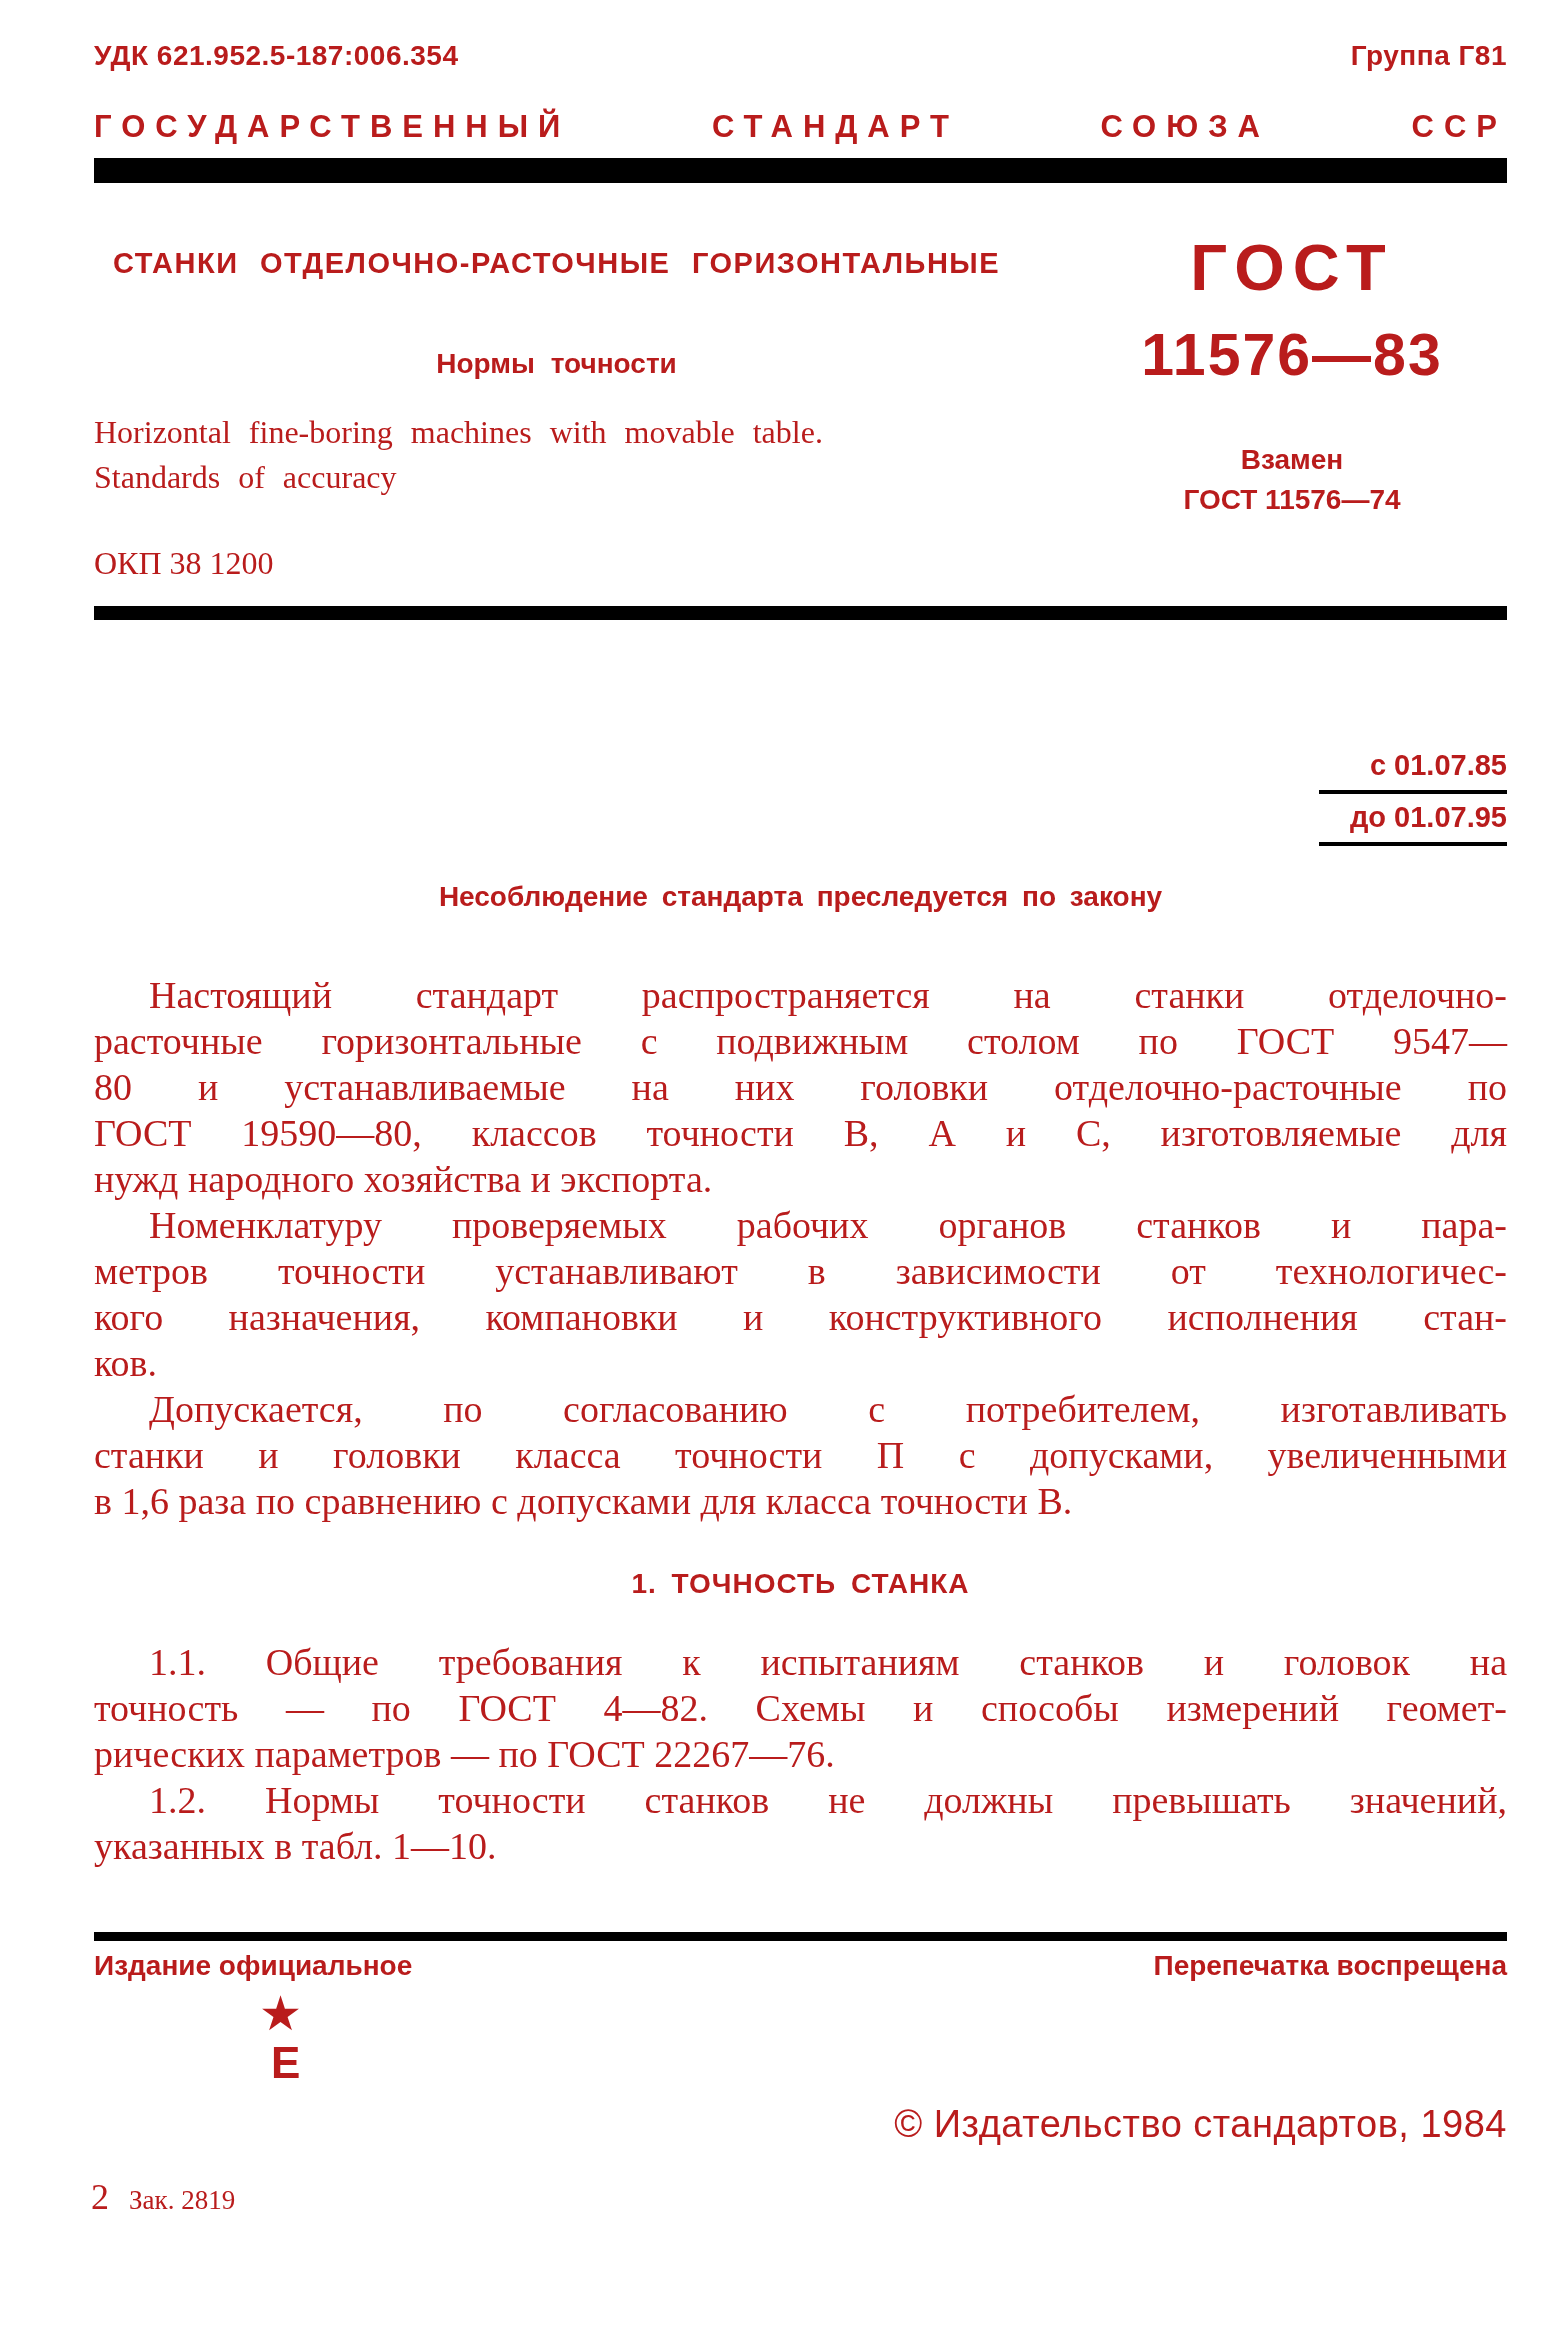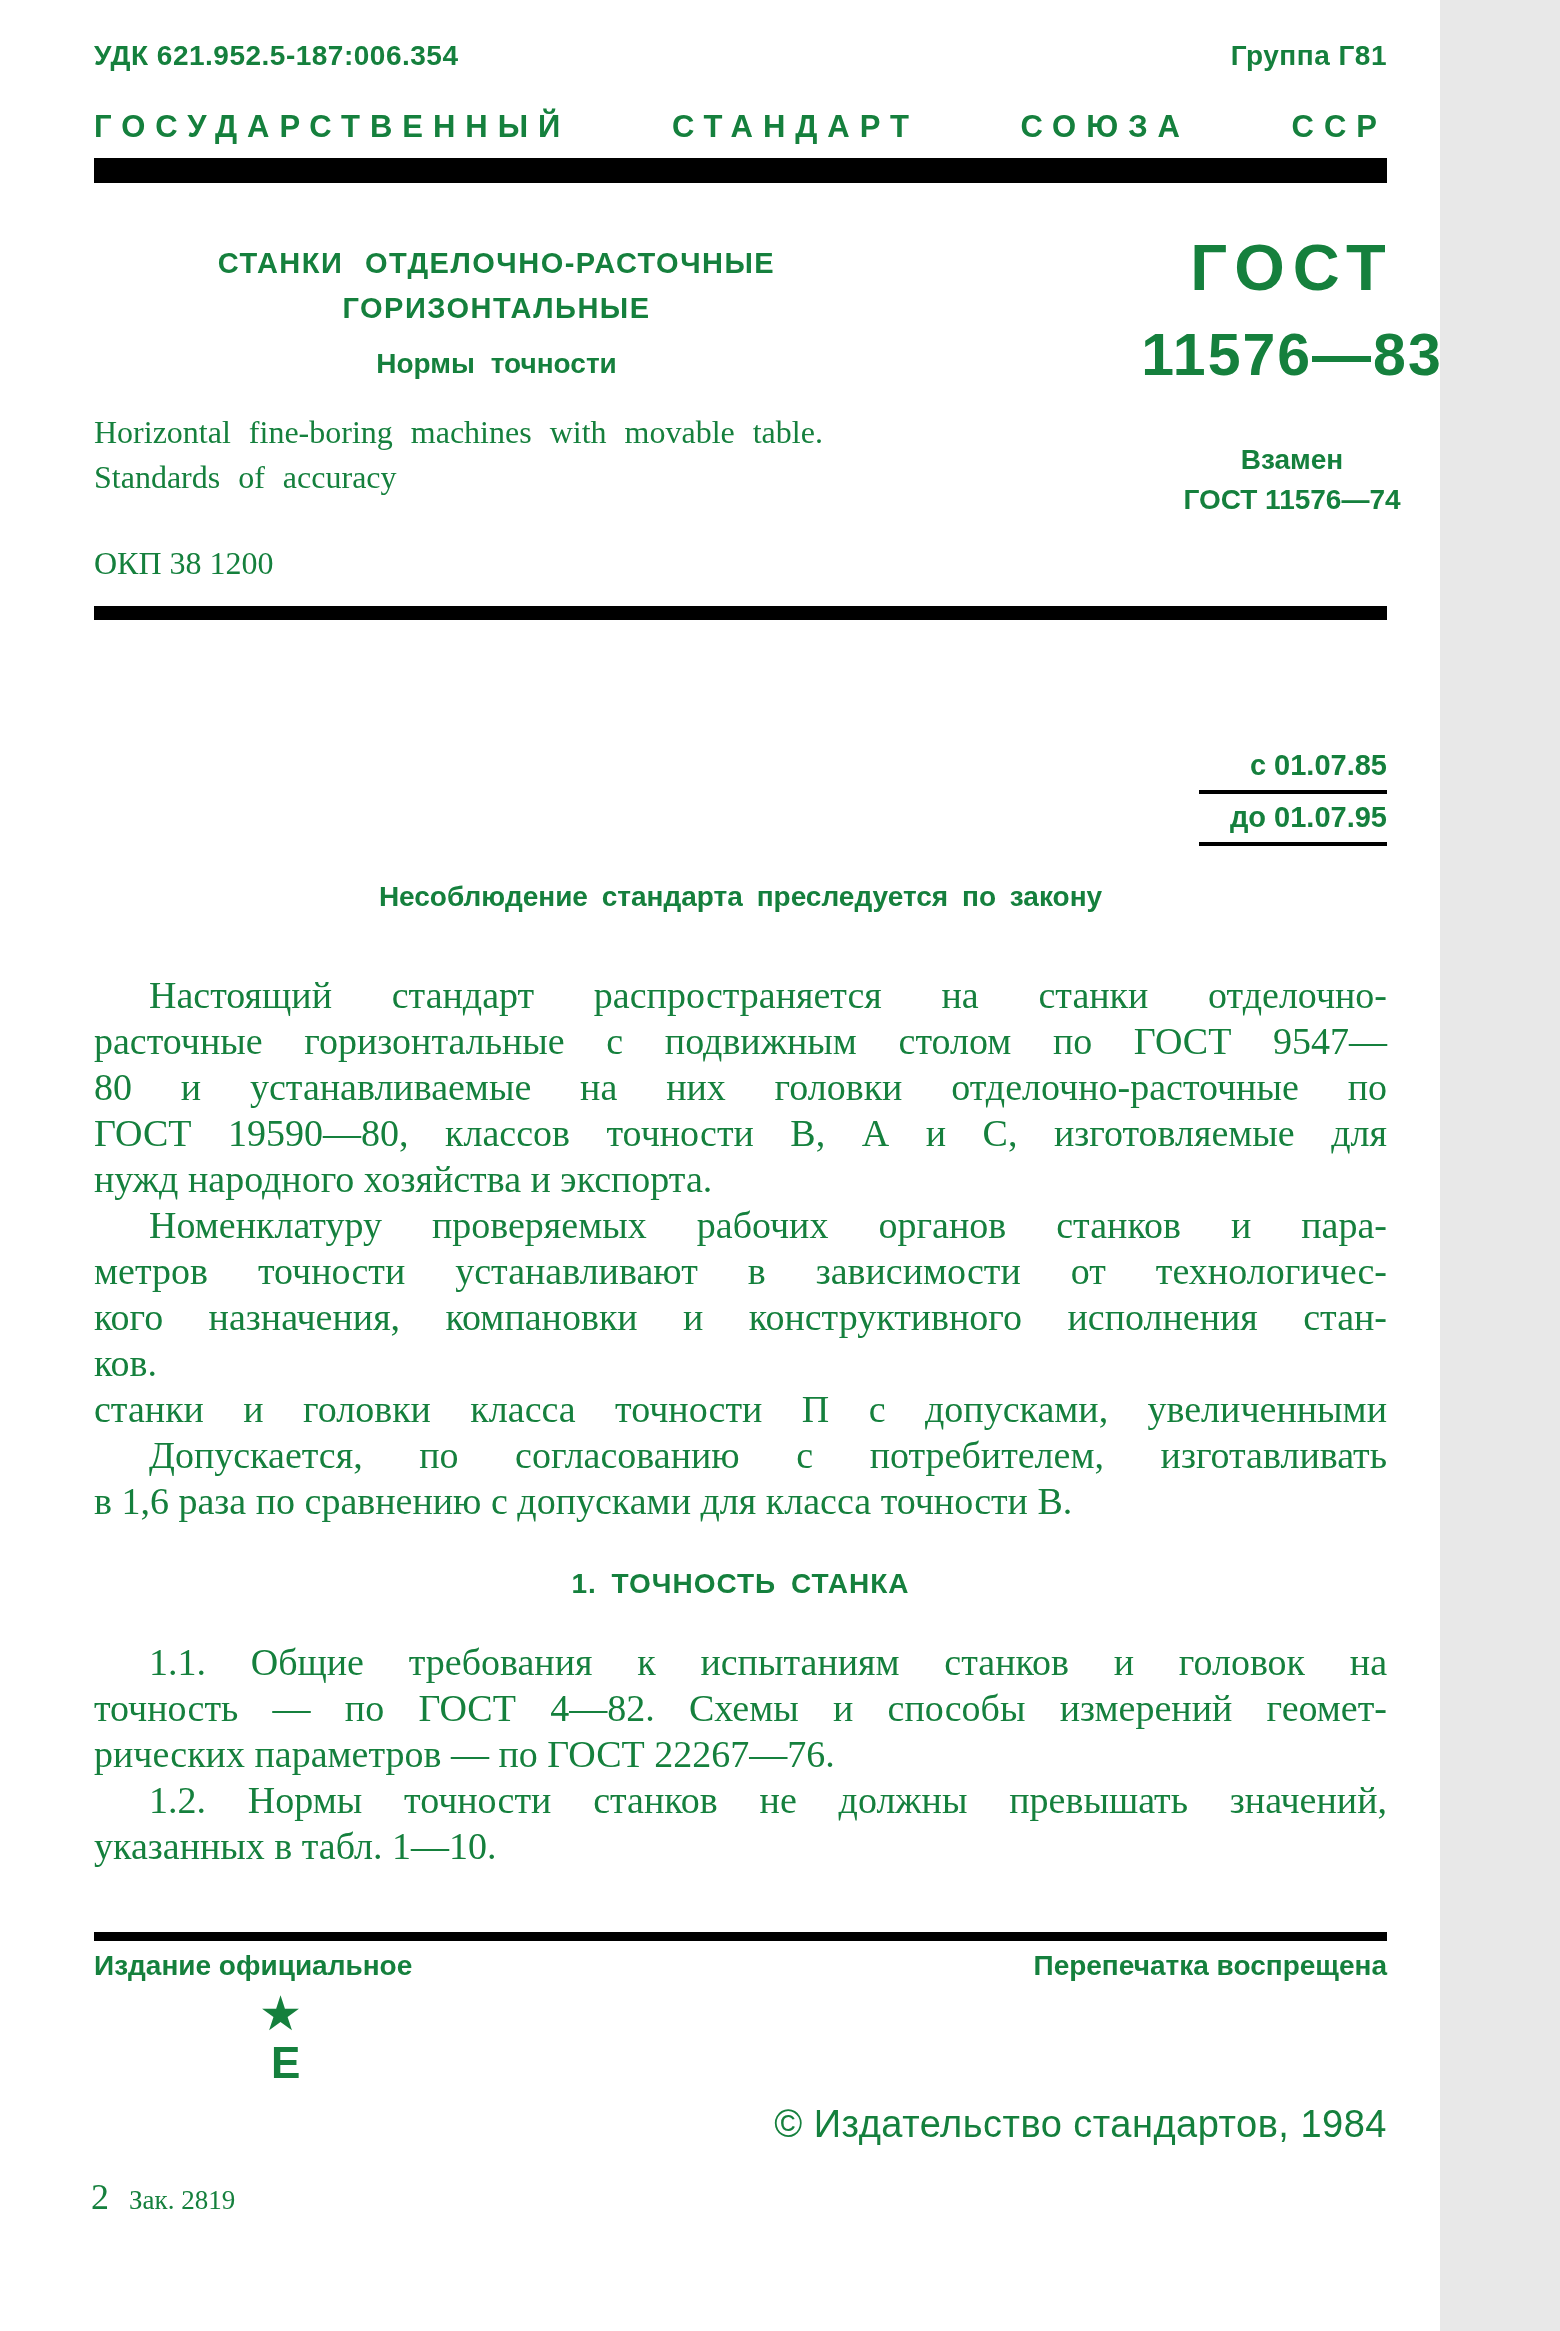--- a/index.html
+++ b/index.html
@@ -1,21 +1,21 @@
 <!DOCTYPE html>
 <html><head>
 <meta charset="utf-8">
 <style>
   html, body { margin: 0; padding: 0; background: #e8e8e8; }
   .page {
     position: relative;
-    width: 1440px;
+    width: 1560px;
     height: 2332px;
     background: #ffffff;
-    color: #15803d;
+    color: #b91c1c;
     font-family: "Liberation Sans", sans-serif;
     overflow: hidden;
   }
   .abs { position: absolute; left: 94px; right: 53px; }
 
   
   .top-row { top: 40px; display: flex; justify-content: space-between;
     font-weight: bold; font-size: 28px; letter-spacing: 0.5px; }
   .gos-header { top: 109px; font-weight: bold; font-size: 31px;
     letter-spacing: 10px; text-align: justify; text-align-last: justify; }
@@ -126,22 +126,22 @@
     <div class="bl jl">расточные горизонтальные с подвижным столом по ГОСТ 9547—</div>
     <div class="bl jl">80 и устанавливаемые на них головки отделочно-расточные по</div>
     <div class="bl jl">ГОСТ 19590—80, классов точности В, А и С, изготовляемые для</div>
     <div class="bl">нужд народного хозяйства и экспорта.</div>
 
     <div class="bl jl ind">Номенклатуру проверяемых рабочих органов станков и пара-</div>
     <div class="bl jl">метров точности устанавливают в зависимости от технологичес-</div>
     <div class="bl jl">кого назначения, компановки и конструктивного исполнения стан-</div>
     <div class="bl">ков.</div>
 
+    <div class="bl jl ind">Допускается, по согласованию с потребителем, изготавливать</div>
     <div class="bl jl">станки и головки класса точности П с допусками, увеличенными</div>
-    <div class="bl jl ind">Допускается, по согласованию с потребителем, изготавливать</div>
     <div class="bl">в 1,6 раза по сравнению с допусками для класса точности В.</div>
   </div>
 
   <div class="abs section-heading">1. ТОЧНОСТЬ СТАНКА</div>
 
   <div class="abs bodytext bt2">
     <div class="bl jl ind">1.1. Общие требования к испытаниям станков и головок на</div>
     <div class="bl jl">точность — по ГОСТ 4—82. Схемы и способы измерений геомет-</div>
     <div class="bl">рических параметров — по ГОСТ 22267—76.</div>
     <div class="bl jl ind">1.2. Нормы точности станков не должны превышать значений,</div>

